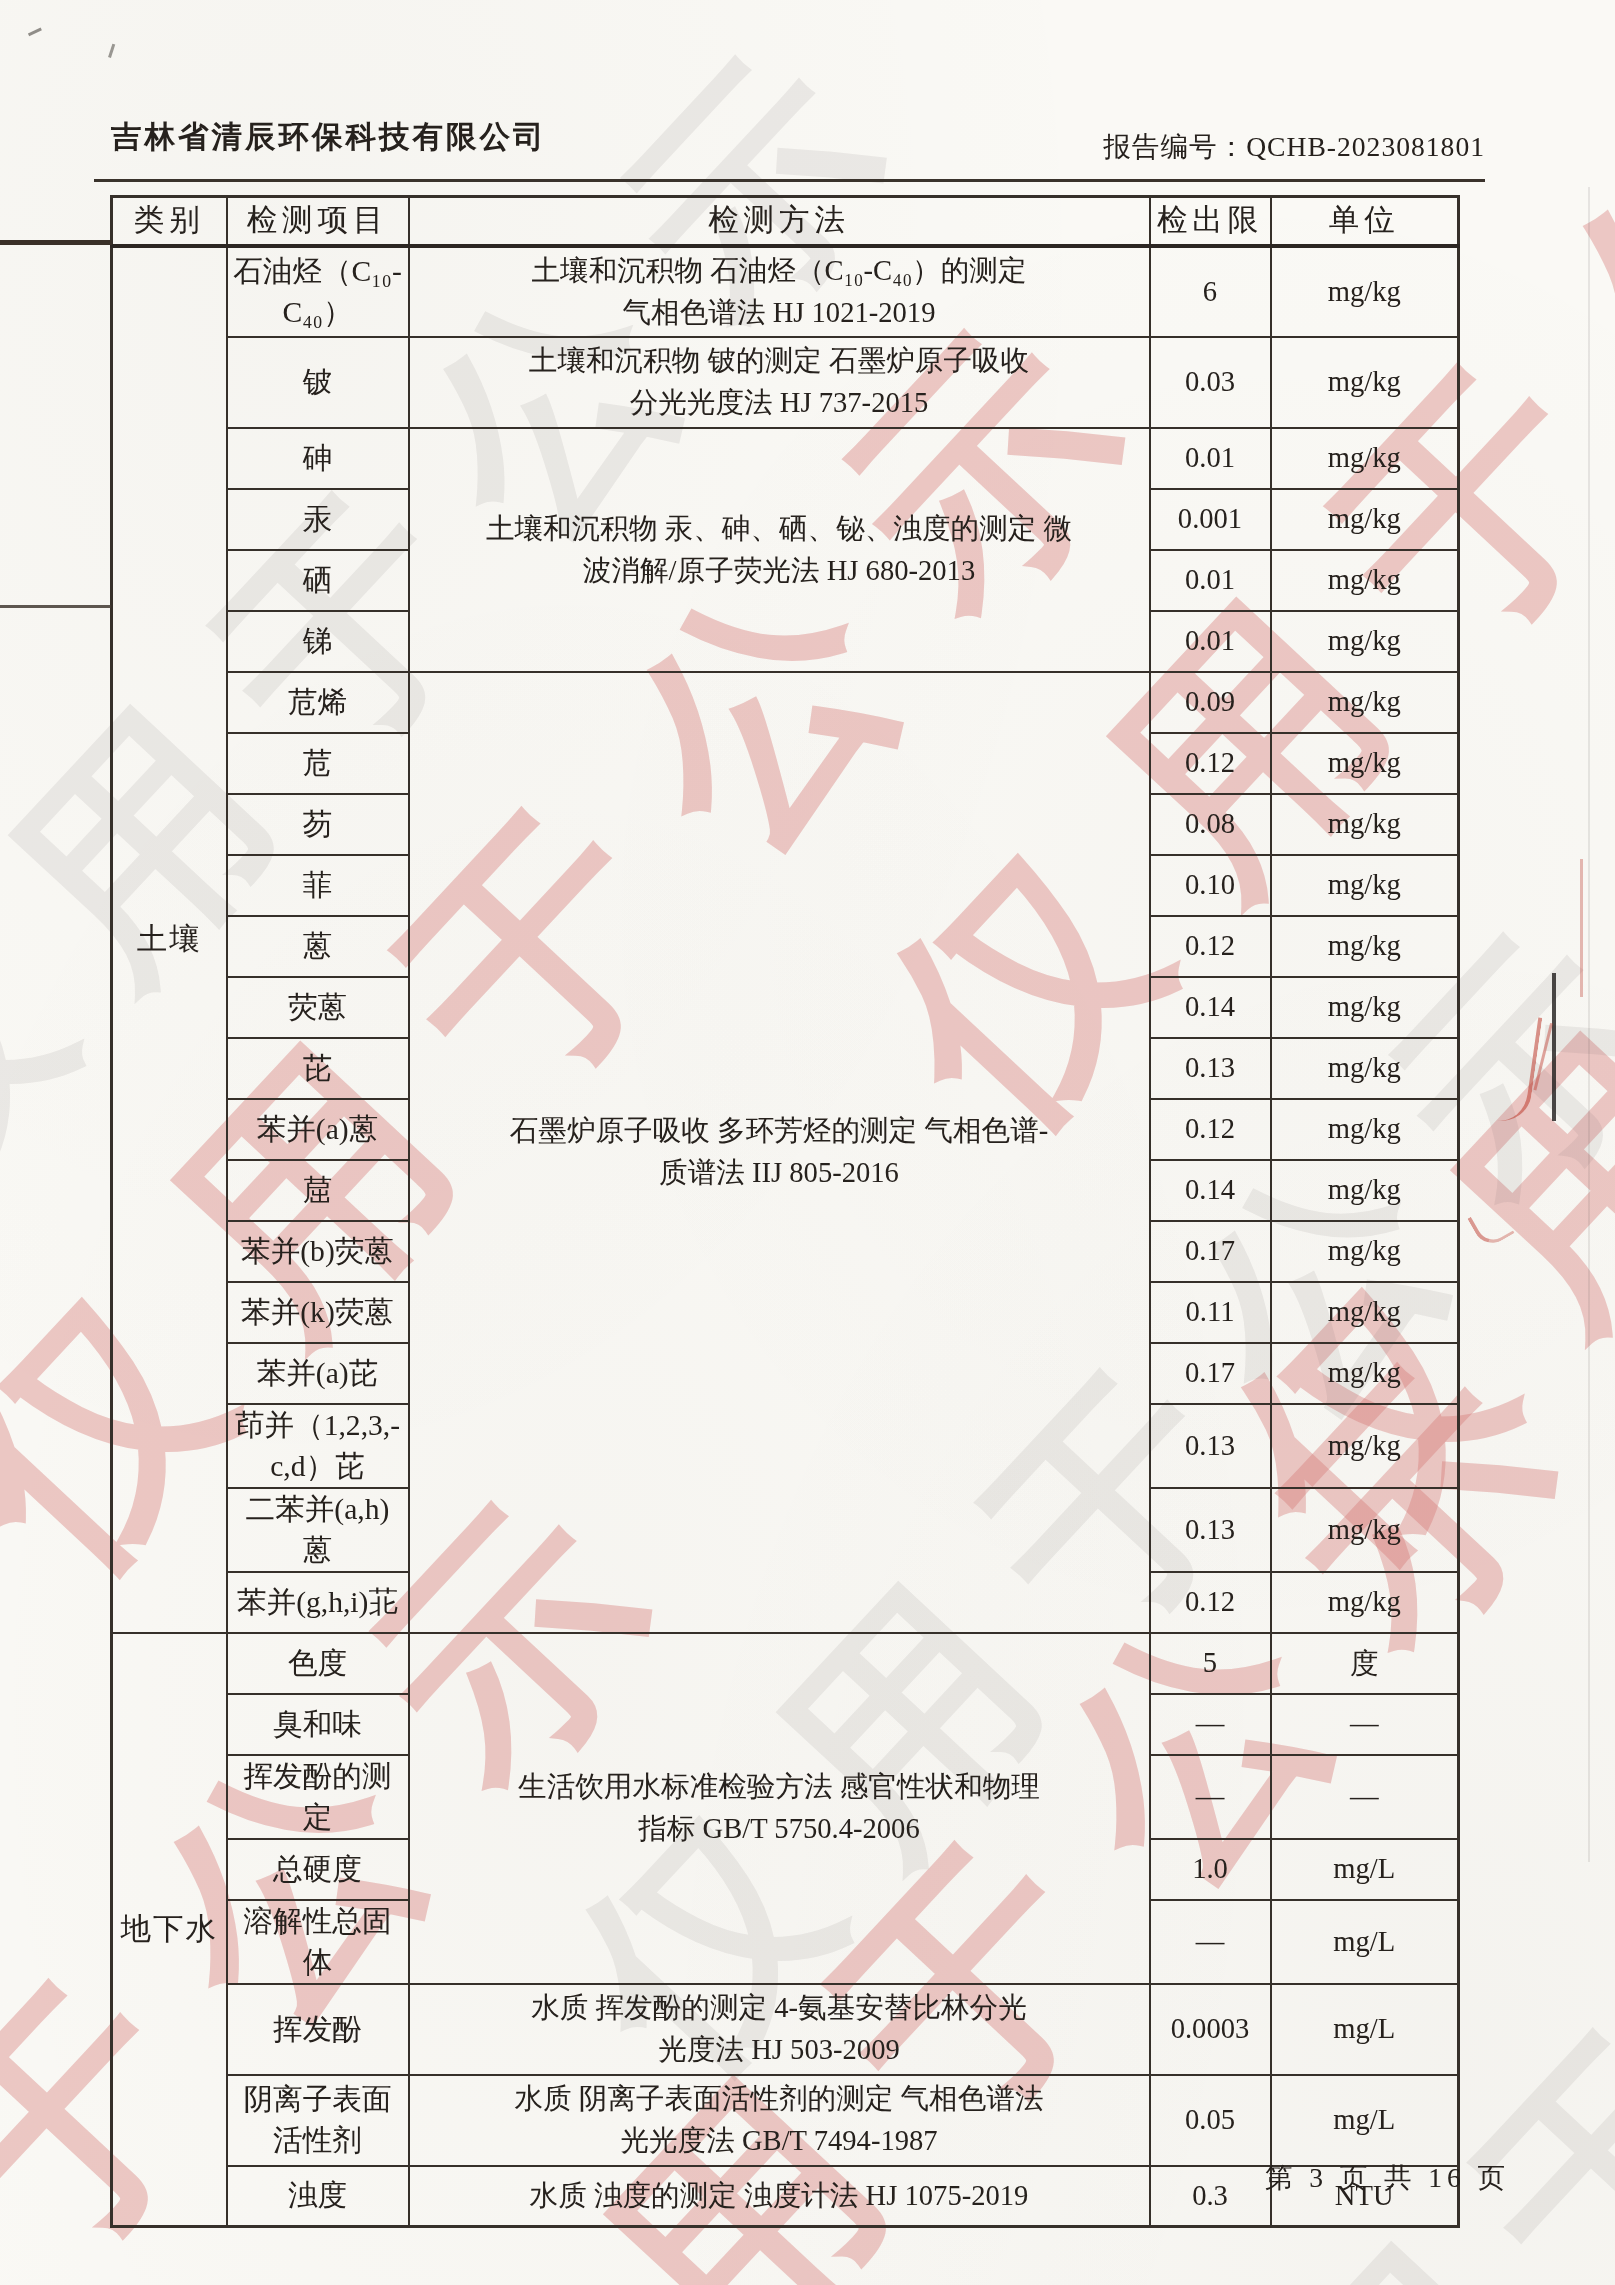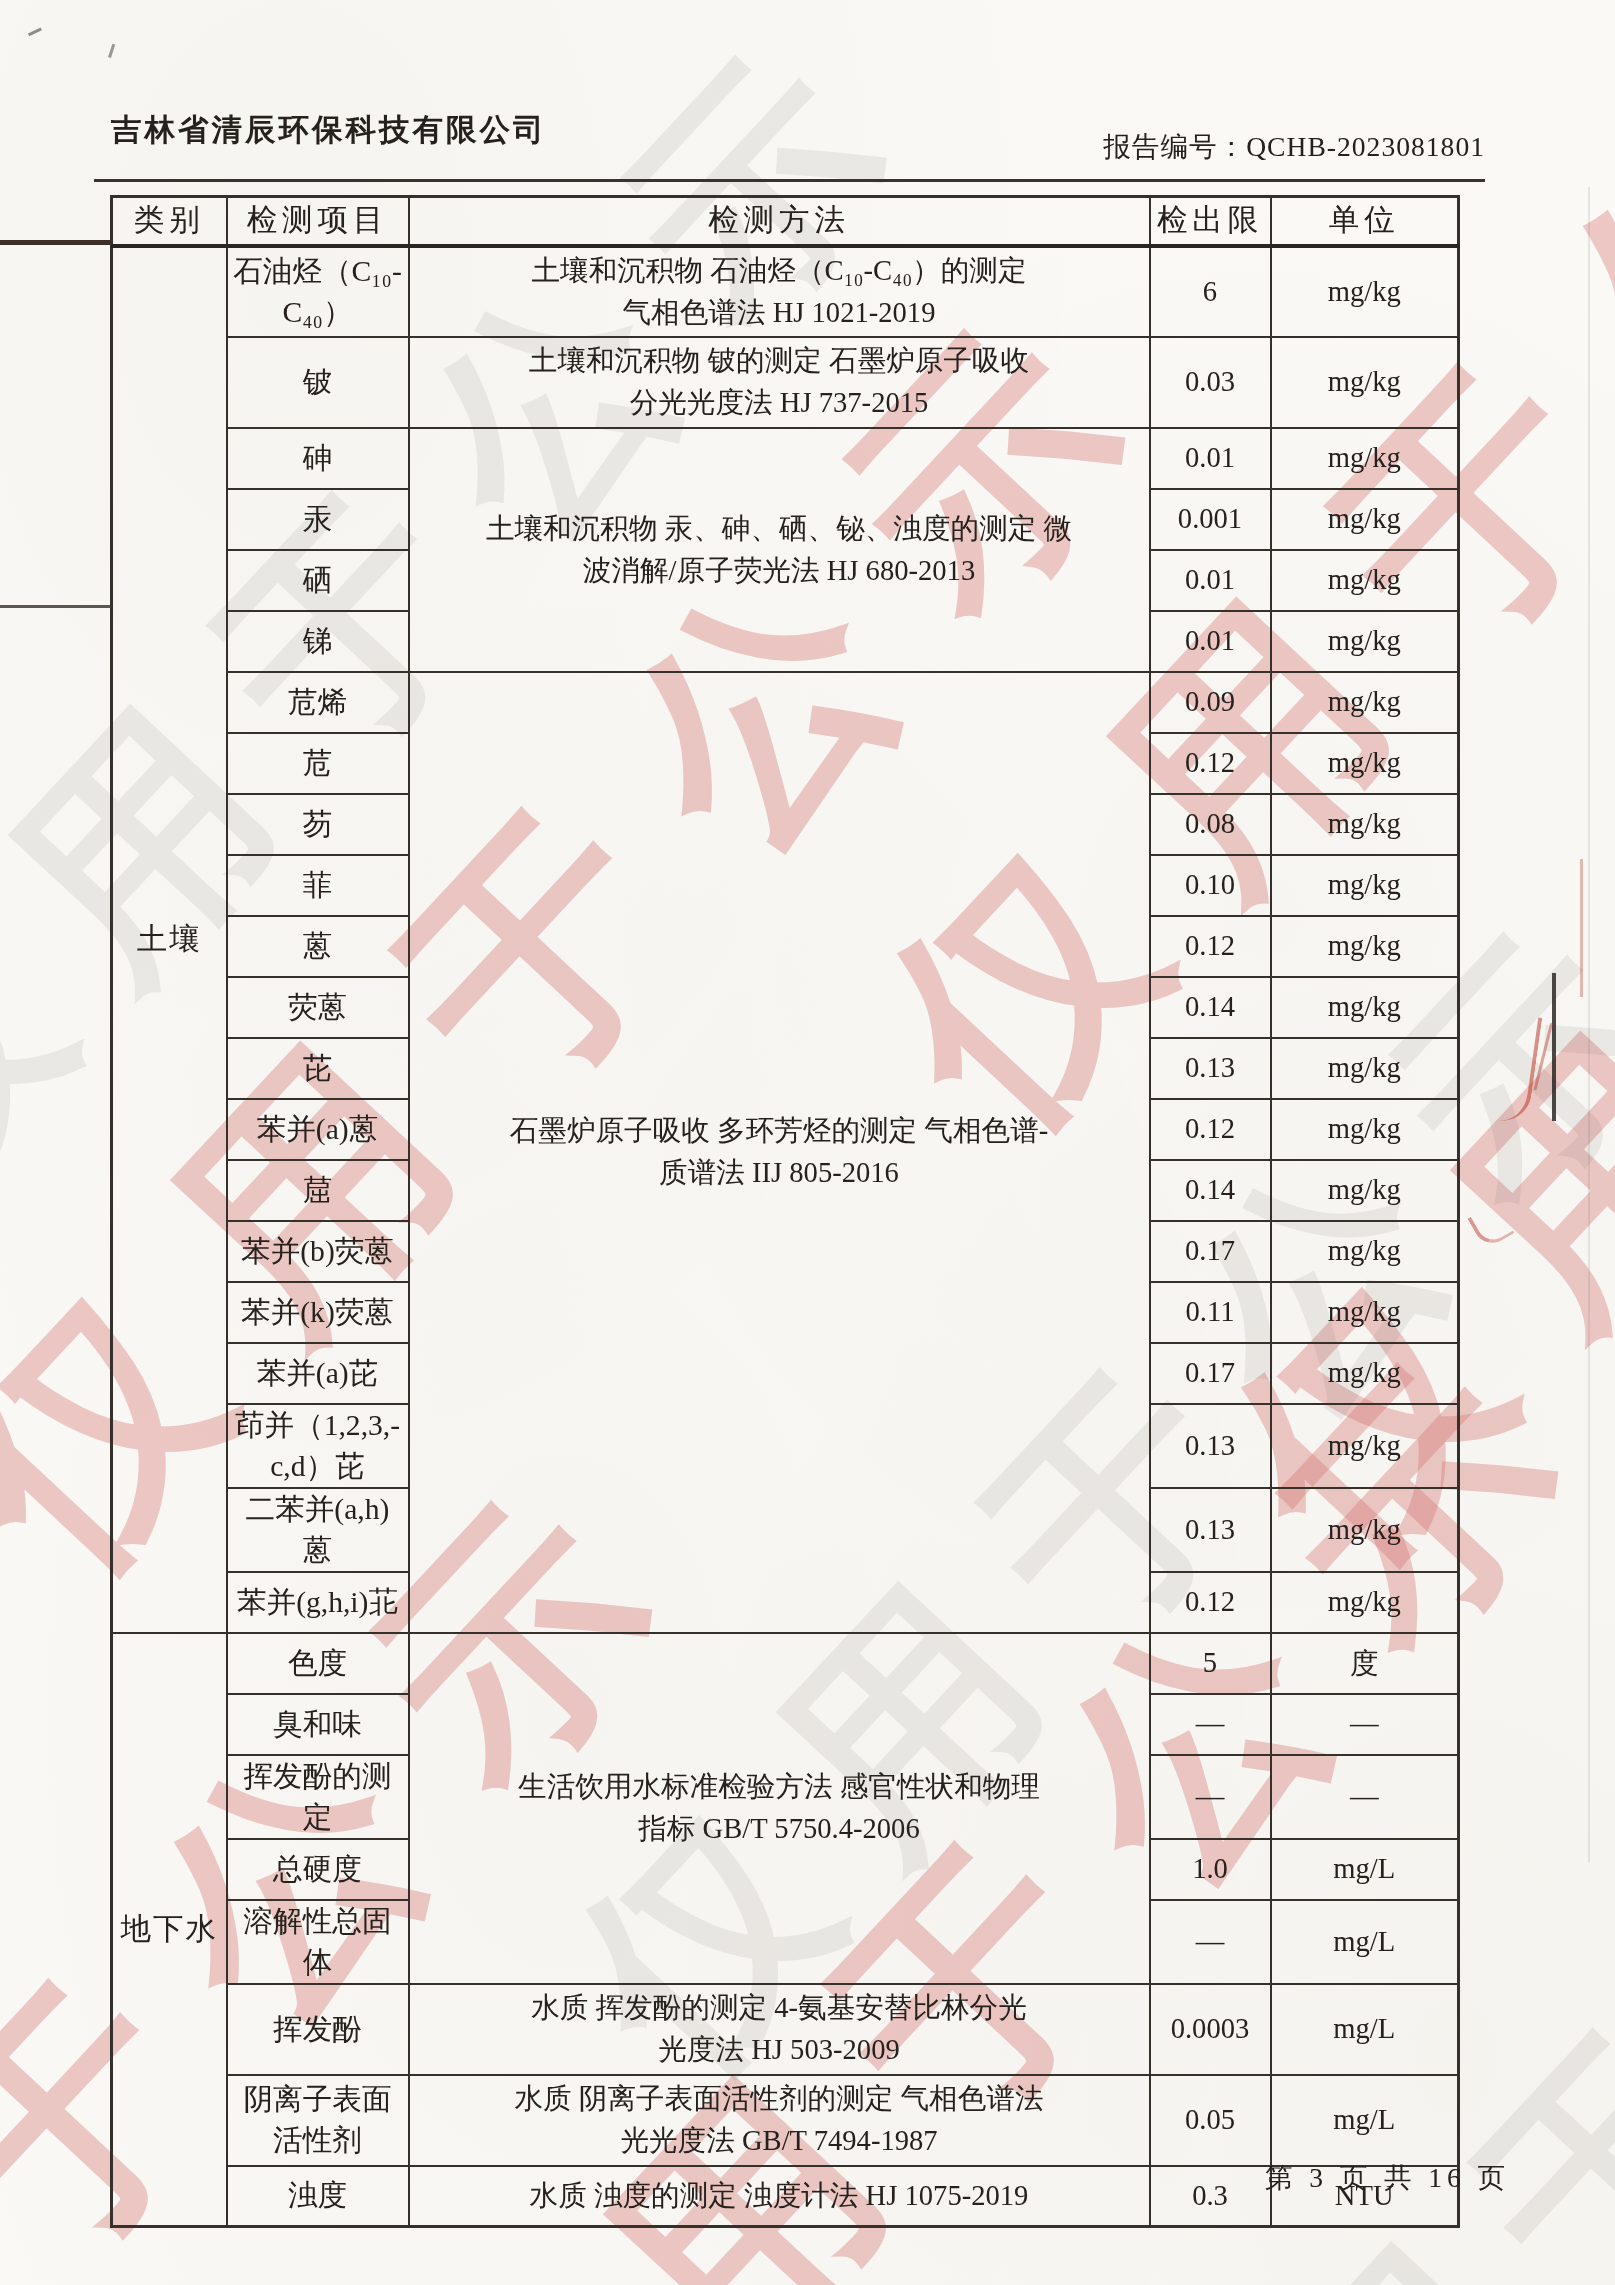--- a/index.html
+++ b/index.html
@@ -20,21 +20,21 @@
   .wm-gray{color:rgba(105,100,95,0.10);font-size:236px;letter-spacing:63px;}
   .wm-1{left:-118px;top:1409px;}
   .wm-2{left:315px;top:2443px;}
   .wm-3{left:818px;top:965px;}
   .wm-4{left:-591px;top:2581px;}
   .wm-5{left:1162px;top:1399px;}
   .wm-g1{left:-256px;top:1044px;}
   .wm-g2{left:512px;top:1921px;}
   .wm-g3{left:1005px;top:2581px;}
   
-  .company{position:absolute;left:111px;top:110px;font-size:30.5px;font-weight:bold;
+  .company{position:absolute;left:111px;top:117px;font-size:30.5px;font-weight:bold;
            letter-spacing:3px;z-index:2;}
   .report-no{position:absolute;right:131px;top:128px;font-size:27.6px;z-index:2;letter-spacing:1px;margin-left:28px;}
   .header-rule{position:absolute;left:94px;top:179px;width:1391px;height:3px;
                background:#3a332c;z-index:2;}
   
   table.report-table{position:absolute;left:110px;top:195px;width:1348px;z-index:2;
         border-collapse:collapse;table-layout:fixed;border:3px solid #36302a;}
   .report-table th,.report-table td{border:2px solid #36302a;padding:0 3.9px;
         text-align:center;vertical-align:middle;overflow:hidden;}
   .report-table thead tr{height:49px;}

